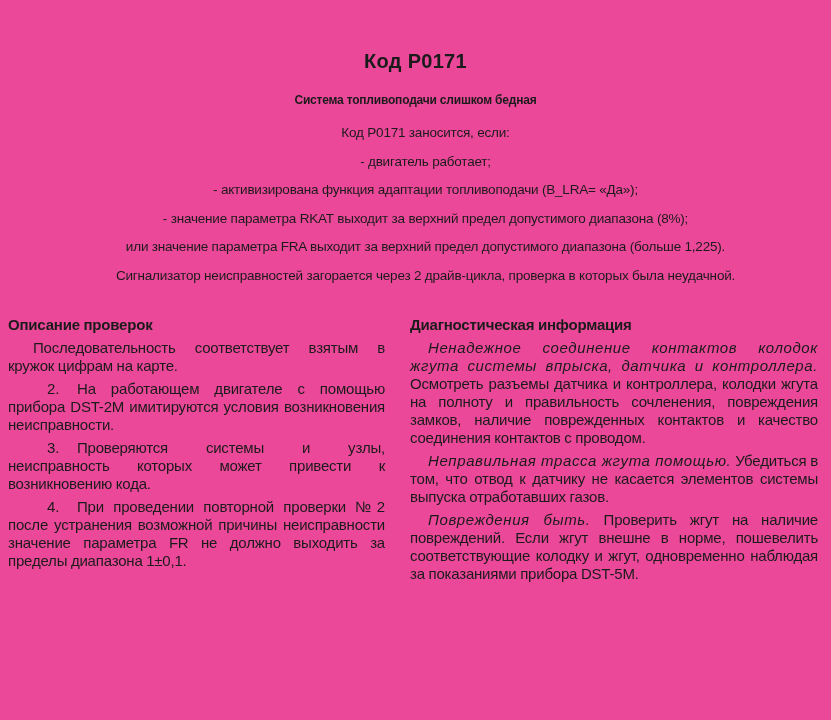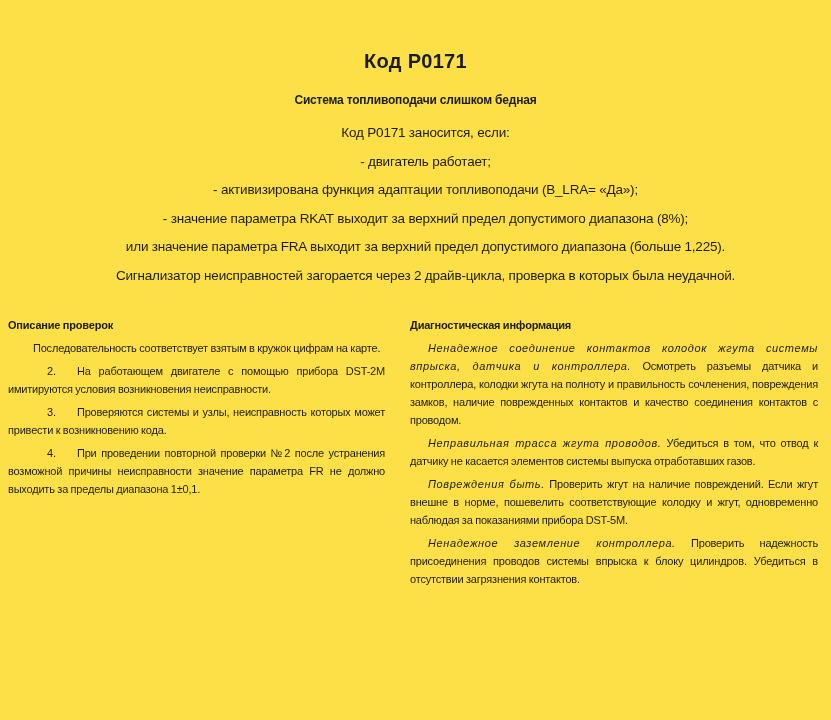--- a/index.html
+++ b/index.html
@@ -4,21 +4,21 @@
 <style>
   * { box-sizing: border-box; }
   html, body { margin: 0; padding: 0; }
   body {
     width: 831px; height: 720px;
     background: #ffffff;
     color: #1b1b1b;
     font-family: "Liberation Sans", sans-serif;
     -webkit-font-smoothing: antialiased;
   }
-  .page { position: relative; width: 831px; height: 720px; overflow: hidden; background: #fde047; }
+  .page { position: relative; width: 831px; height: 720px; overflow: hidden; background: #ec4899; }
 
   .doc-title {
     padding-top: 50px;
     text-align: center;
     font-size: 20px;
     font-weight: 700;
     letter-spacing: 0.3px;
   }
   .doc-subtitle {
     margin-top: 20px;
@@ -45,21 +45,21 @@
   }
   .col-heading {
     text-align: center;
     font-size: 15px;
     font-weight: 700;
     margin: 0 0 13px;
     letter-spacing: -0.1px;
   }
   .col p {
     margin: 0 0 5px;
-    font-size: 11px;
+    font-size: 15px;
     line-height: 18px;
     text-align: justify;
     letter-spacing: -0.2px;
     word-spacing: -0.3px;
   }
   .col-intro-left { text-indent: 25px; }
   .check-item { text-indent: 39px; }
   .check-item .num { display: inline-block; width: 30px; text-indent: 0; }
   .diag-intro, .diag-para { text-indent: 18px; }
   .lead { letter-spacing: 0.6px; font-style: italic; }
@@ -87,21 +87,20 @@
       <p class="col-heading">Описание проверок</p>
       <p class="col-intro-left">Последовательность соответствует взятым в кружок цифрам на карте.</p>
       <p class="check-item"><span class="num">2.</span><span>На работающем двигателе с помощью прибора DST-2M имитируются условия возникновения неисправности.</span></p>
       <p class="check-item"><span class="num">3.</span><span>Проверяются системы и узлы, неисправность которых может привести к возникновению кода.</span></p>
       <p class="check-item"><span class="num">4.</span><span>При проведении повторной проверки №2 после устранения возможной причины неисправности значение параметра FR не должно выходить за пределы диапазона 1±0,1.</span></p>
     </div>
 
     <div class="col">
       <p class="col-heading">Диагностическая информация</p>
       <p class="diag-para"><span class="lead">Ненадежное соединение контактов колодок жгута системы впрыска, датчика и контроллера.</span> <span>Осмотреть разъемы датчика и контроллера, колодки жгута на полноту и правильность сочленения, повреждения замков, наличие поврежденных контактов и качество соединения контактов с проводом.</span></p>
-      <p class="diag-para"><span class="lead">Неправильная трасса жгута проводов.</span> <span>Убедиться в том, что отвод к датчику не касается элементов системы выпуска отработавших газов.</span></p>
+      <p class="diag-para"><span class="lead">Неправильная трасса жгута помощью.</span> <span>Убедиться в том, что отвод к датчику не касается элементов системы выпуска отработавших газов.</span></p>
       <p class="diag-para"><span class="lead">Повреждения быть.</span> <span>Проверить жгут на наличие повреждений. Если жгут внешне в норме, пошевелить соответствующие колодку и жгут, одновременно наблюдая за показаниями прибора DST-5M.</span></p>
-      <p class="diag-para"><span class="lead">Ненадежное заземление контроллера.</span> <span>Проверить надежность присоединения проводов системы впрыска к блоку цилиндров. Убедиться в отсутствии загрязнения контактов.</span></p>
 
     </div>
 
   </div>
 
 </div>
 
 </body></html>

